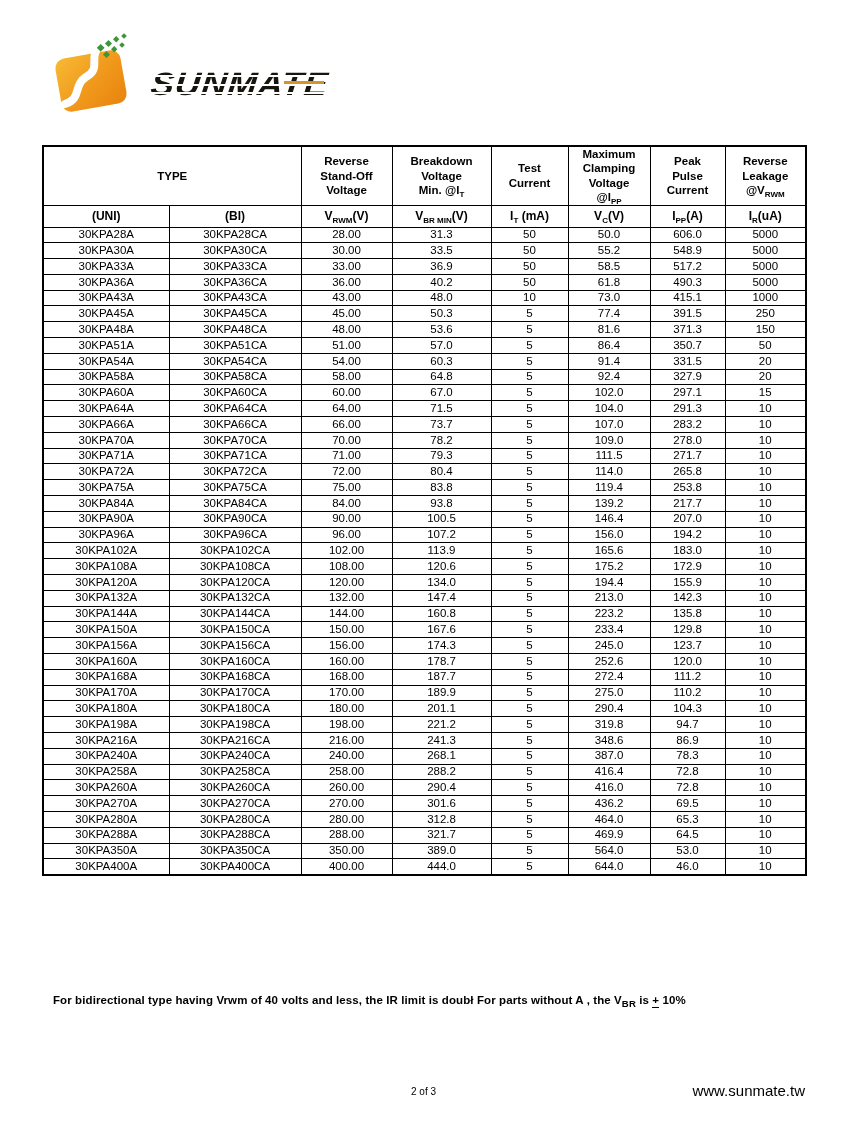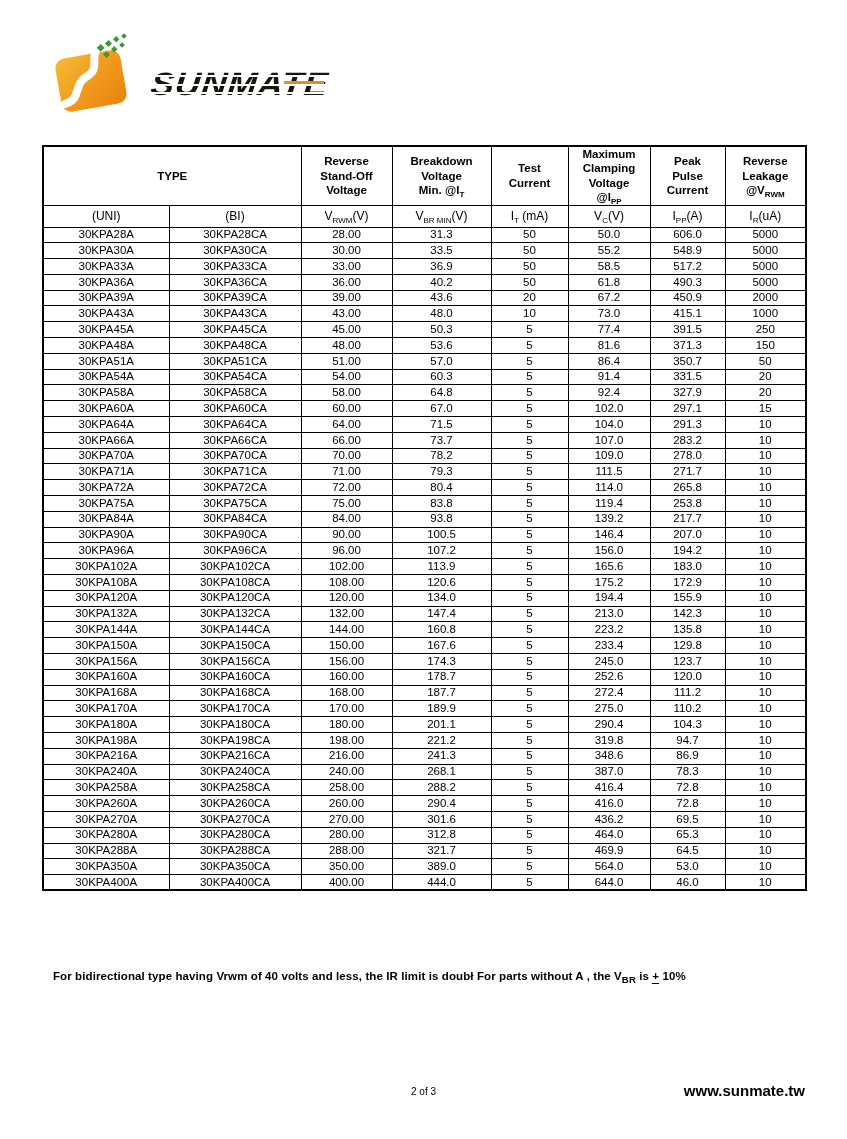--- a/index.html
+++ b/index.html
@@ -65,39 +65,39 @@
   }
   .spec-table thead tr.hdr th {
     height: 56px;
     font-size: 11.5px;
     font-weight: bold;
     line-height: 1.25;
   }
   .spec-table thead tr.units th {
     height: 22px;
     font-size: 12px;
-    font-weight: normal;
+    font-weight: bold;
   }
   .spec-table tbody td {
     height: 15.8px;
     font-size: 11.5px;
     font-weight: normal;
     line-height: 1;
     padding: 0;
   }
   .spec-table sub {
     font-size: 8px;
     vertical-align: sub;
     line-height: 0;
   }
 
   
   .footnote {
     position: absolute;
-    left: 53px; top: 970px;
+    left: 53px; top: 994px;
     font-size: 11.5px;
     font-weight: bold;
     white-space: nowrap;
     letter-spacing: 0.1px;
   }
   .footnote .ul {
     border-bottom: 1.5px solid #000;
     padding-bottom: 1px;
   }
 
@@ -105,21 +105,21 @@
   .page-num {
     position: absolute;
     left: 0; right: 0; top: 1086px;
     text-align: center;
     font-size: 10px;
   }
   .site {
     position: absolute;
     right: 42px; top: 1082px;
     font-size: 15px;
-    font-weight: bold;
+    font-weight: normal;
   }
 </style>
 </head>
 <body>
 
 <div class="page">
 
   <div class="logo-wrap">
     <svg class="logo-icon" viewBox="0 0 95 82">
       <defs>
@@ -217,30 +217,20 @@
           <td>30KPA36A</td>
           <td>30KPA36CA</td>
           <td>36.00</td>
           <td>40.2</td>
           <td>50</td>
           <td>61.8</td>
           <td>490.3</td>
           <td>5000</td>
         </tr>
         <tr>
-          <td>30KPA39A</td>
-          <td>30KPA39CA</td>
-          <td>39.00</td>
-          <td>43.6</td>
-          <td>20</td>
-          <td>67.2</td>
-          <td>450.9</td>
-          <td>2000</td>
-        </tr>
-        <tr>
           <td>30KPA43A</td>
           <td>30KPA43CA</td>
           <td>43.00</td>
           <td>48.0</td>
           <td>10</td>
           <td>73.0</td>
           <td>415.1</td>
           <td>1000</td>
         </tr>
         <tr>

